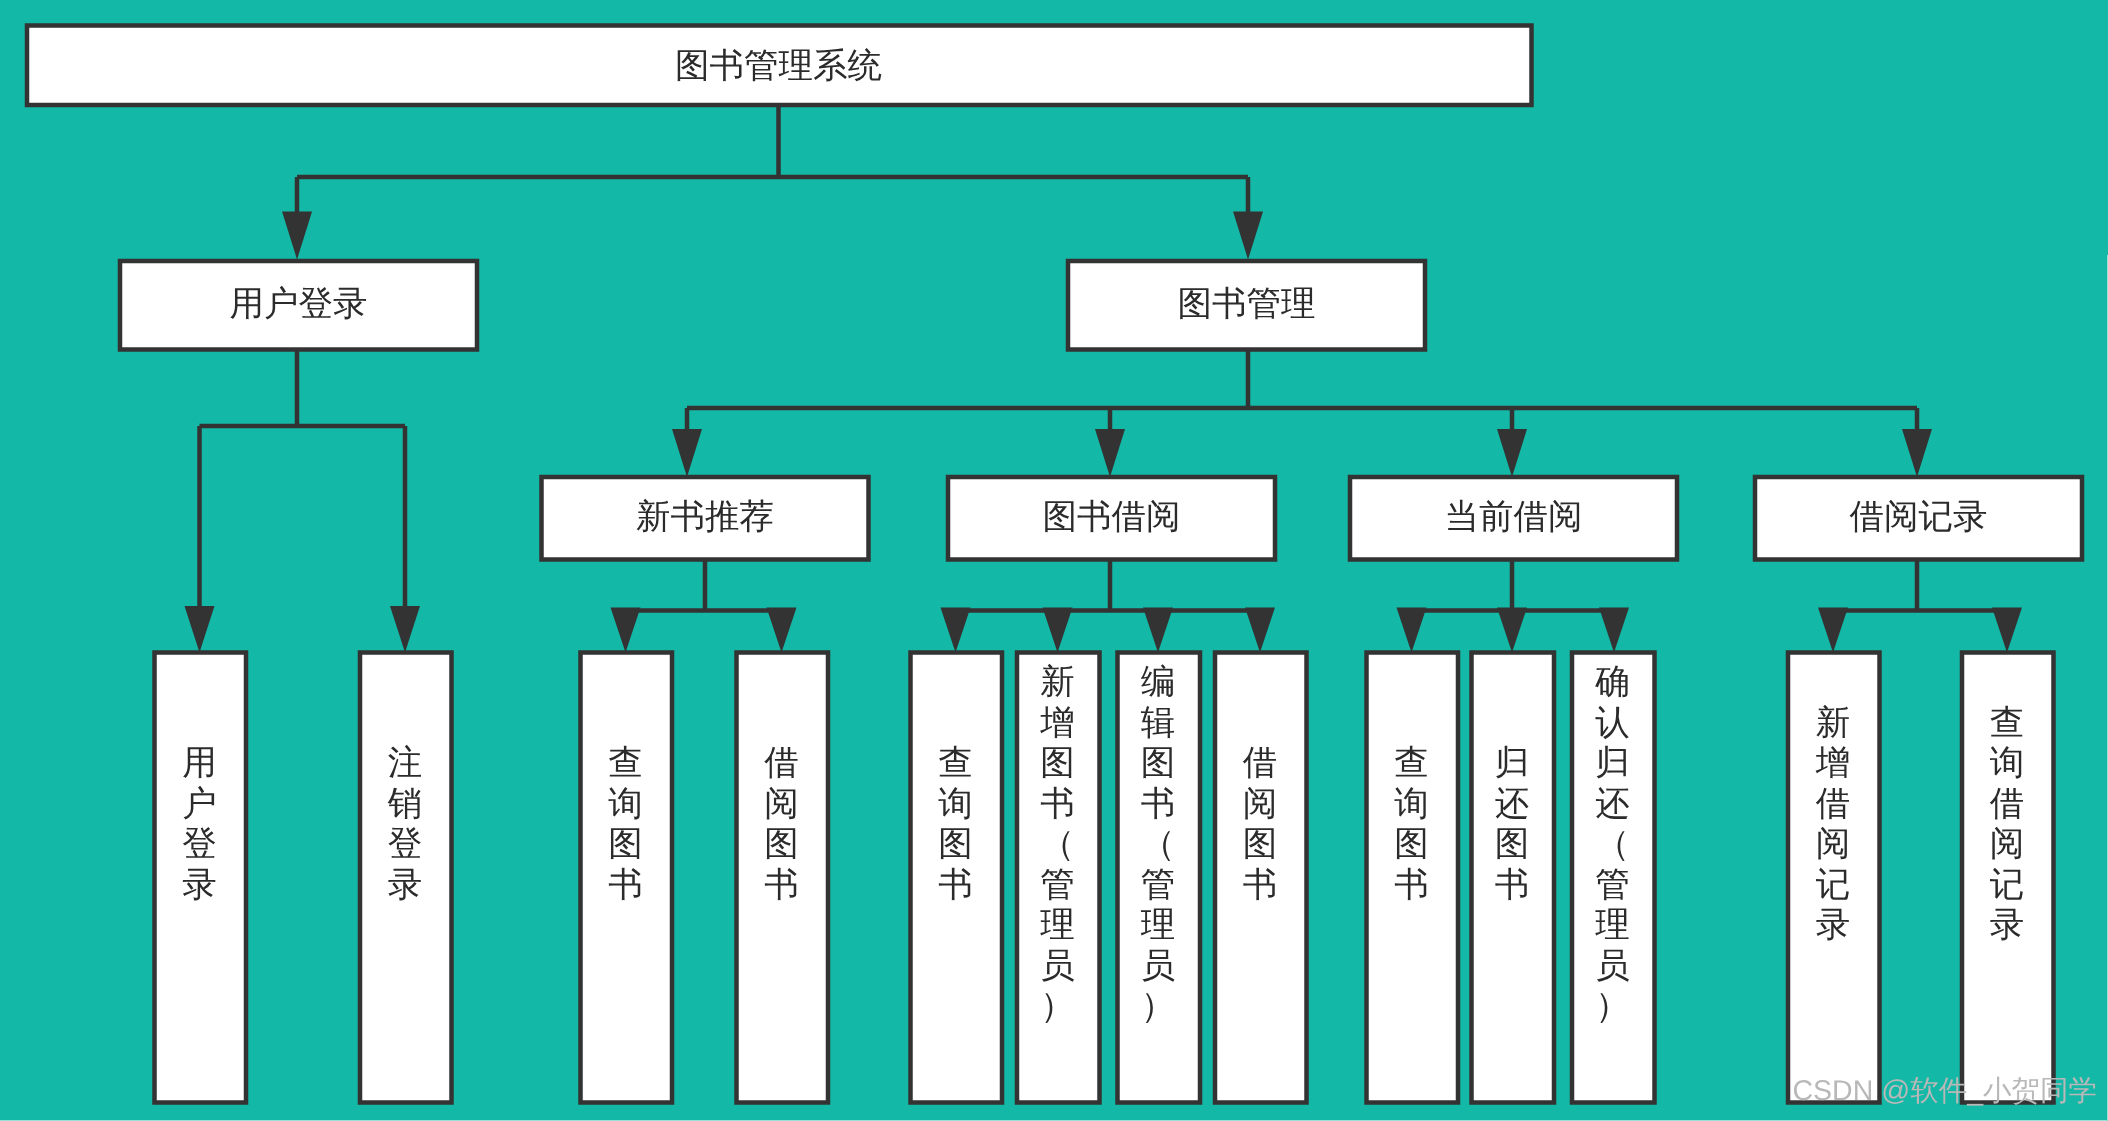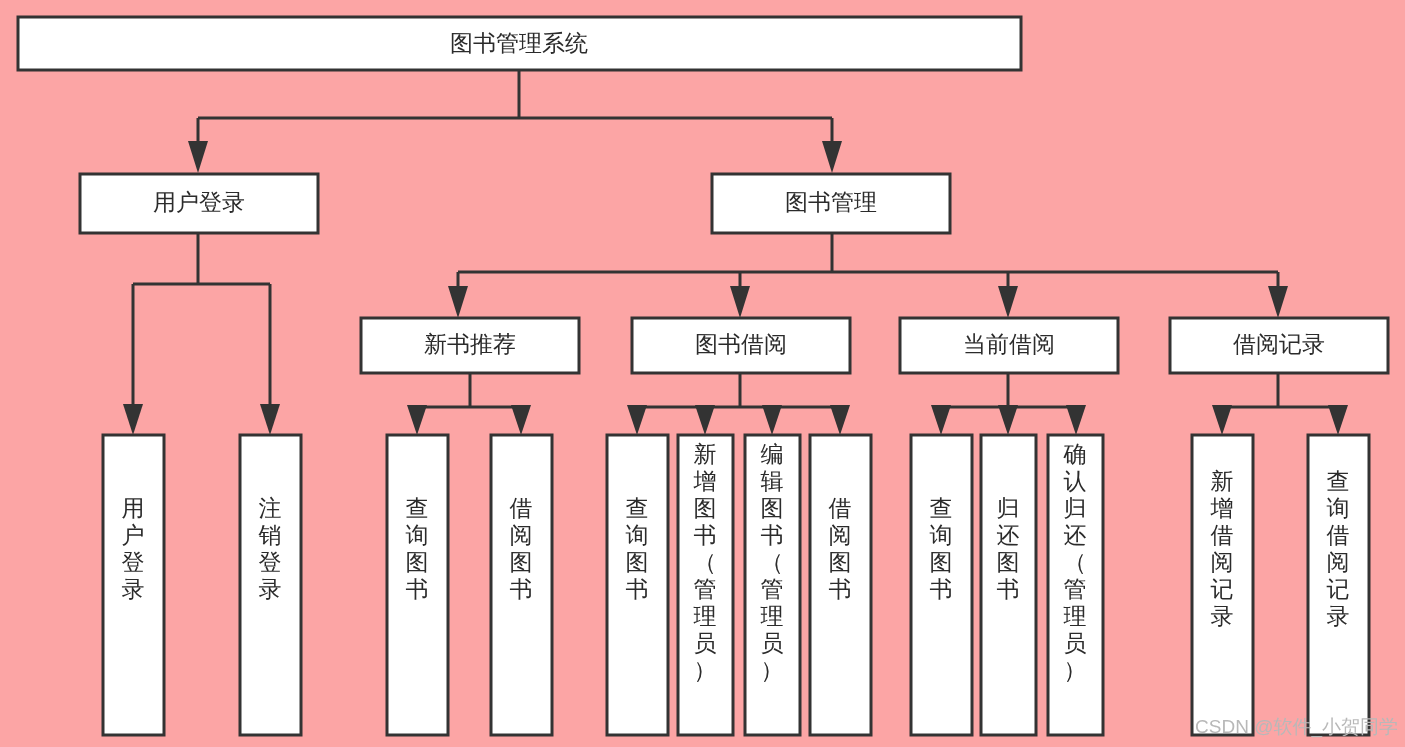--- a/index.html
+++ b/index.html
@@ -8,21 +8,21 @@
     padding: 0;
     background: #ffffff;
   }
   body {
     font-family: "Liberation Sans", "DejaVu Sans", sans-serif;
   }
   #diagram-root {
     position: relative;
     width: 1405px;
     height: 747px;
-    background: #fca5a5;
+    background: #14b8a6;
     overflow: hidden;
   }
   svg#tree-svg {
     position: absolute;
     top: 0;
     left: 0;
     width: 1405px;
     height: 747px;
     display: block;
   }

